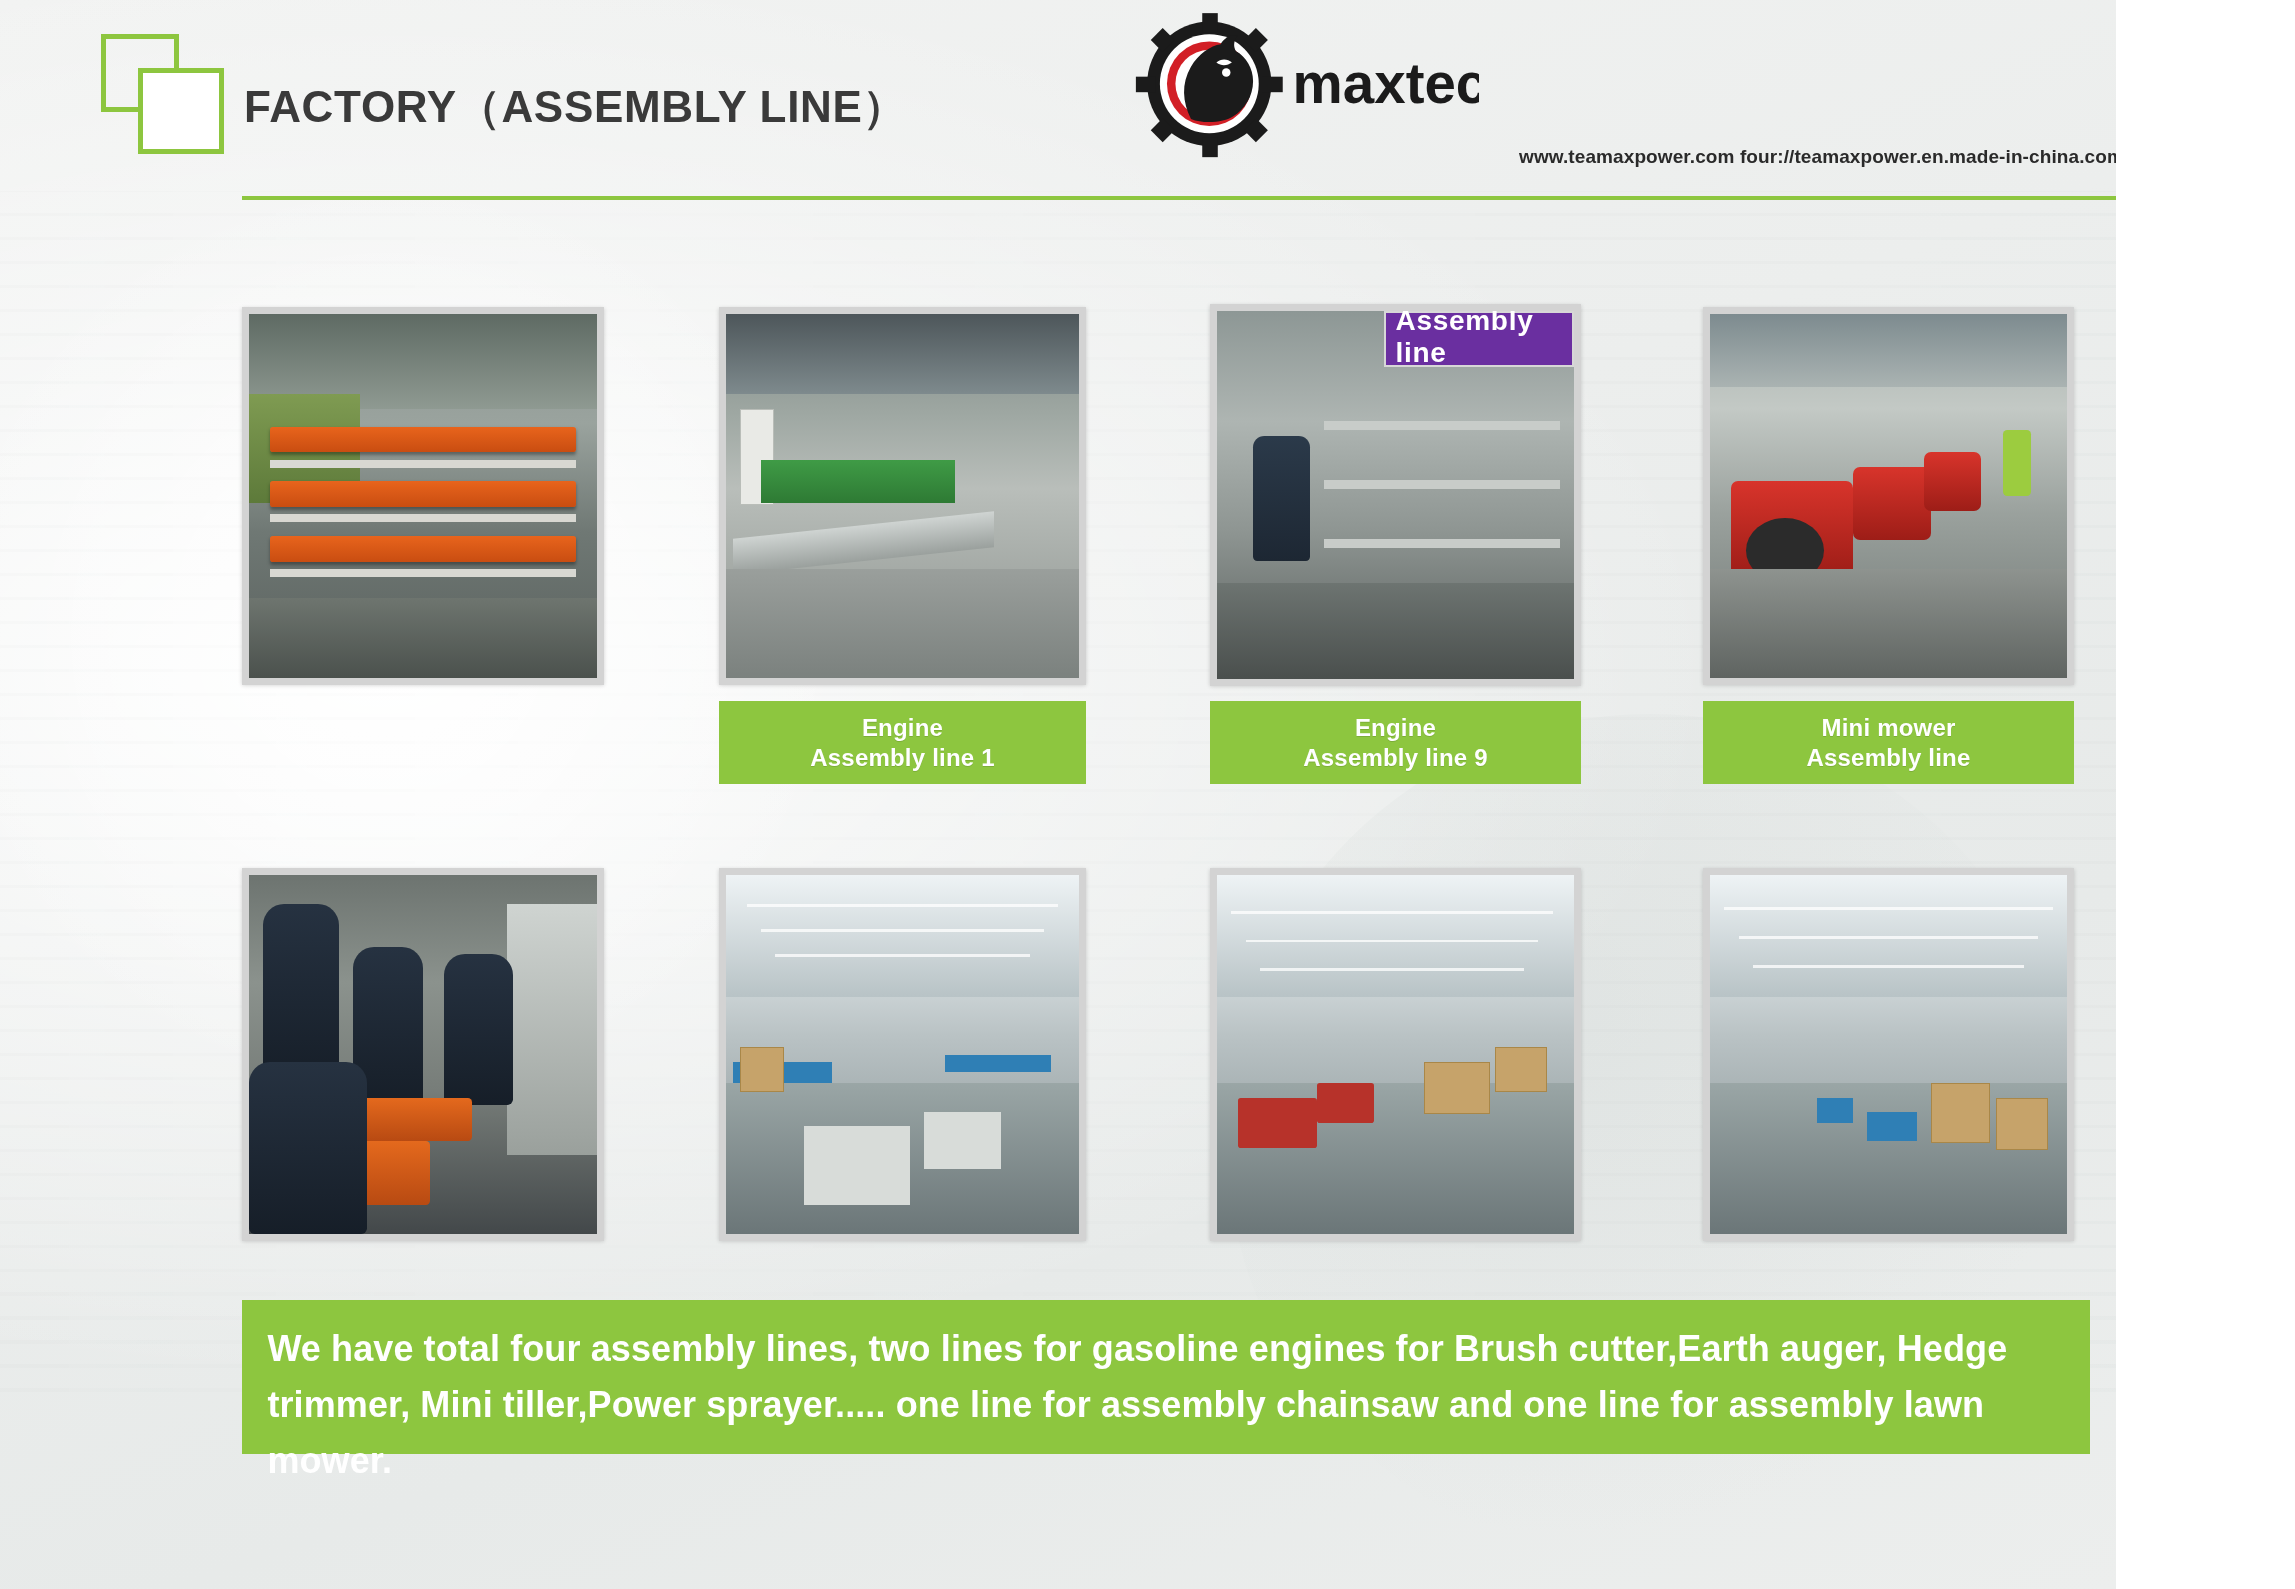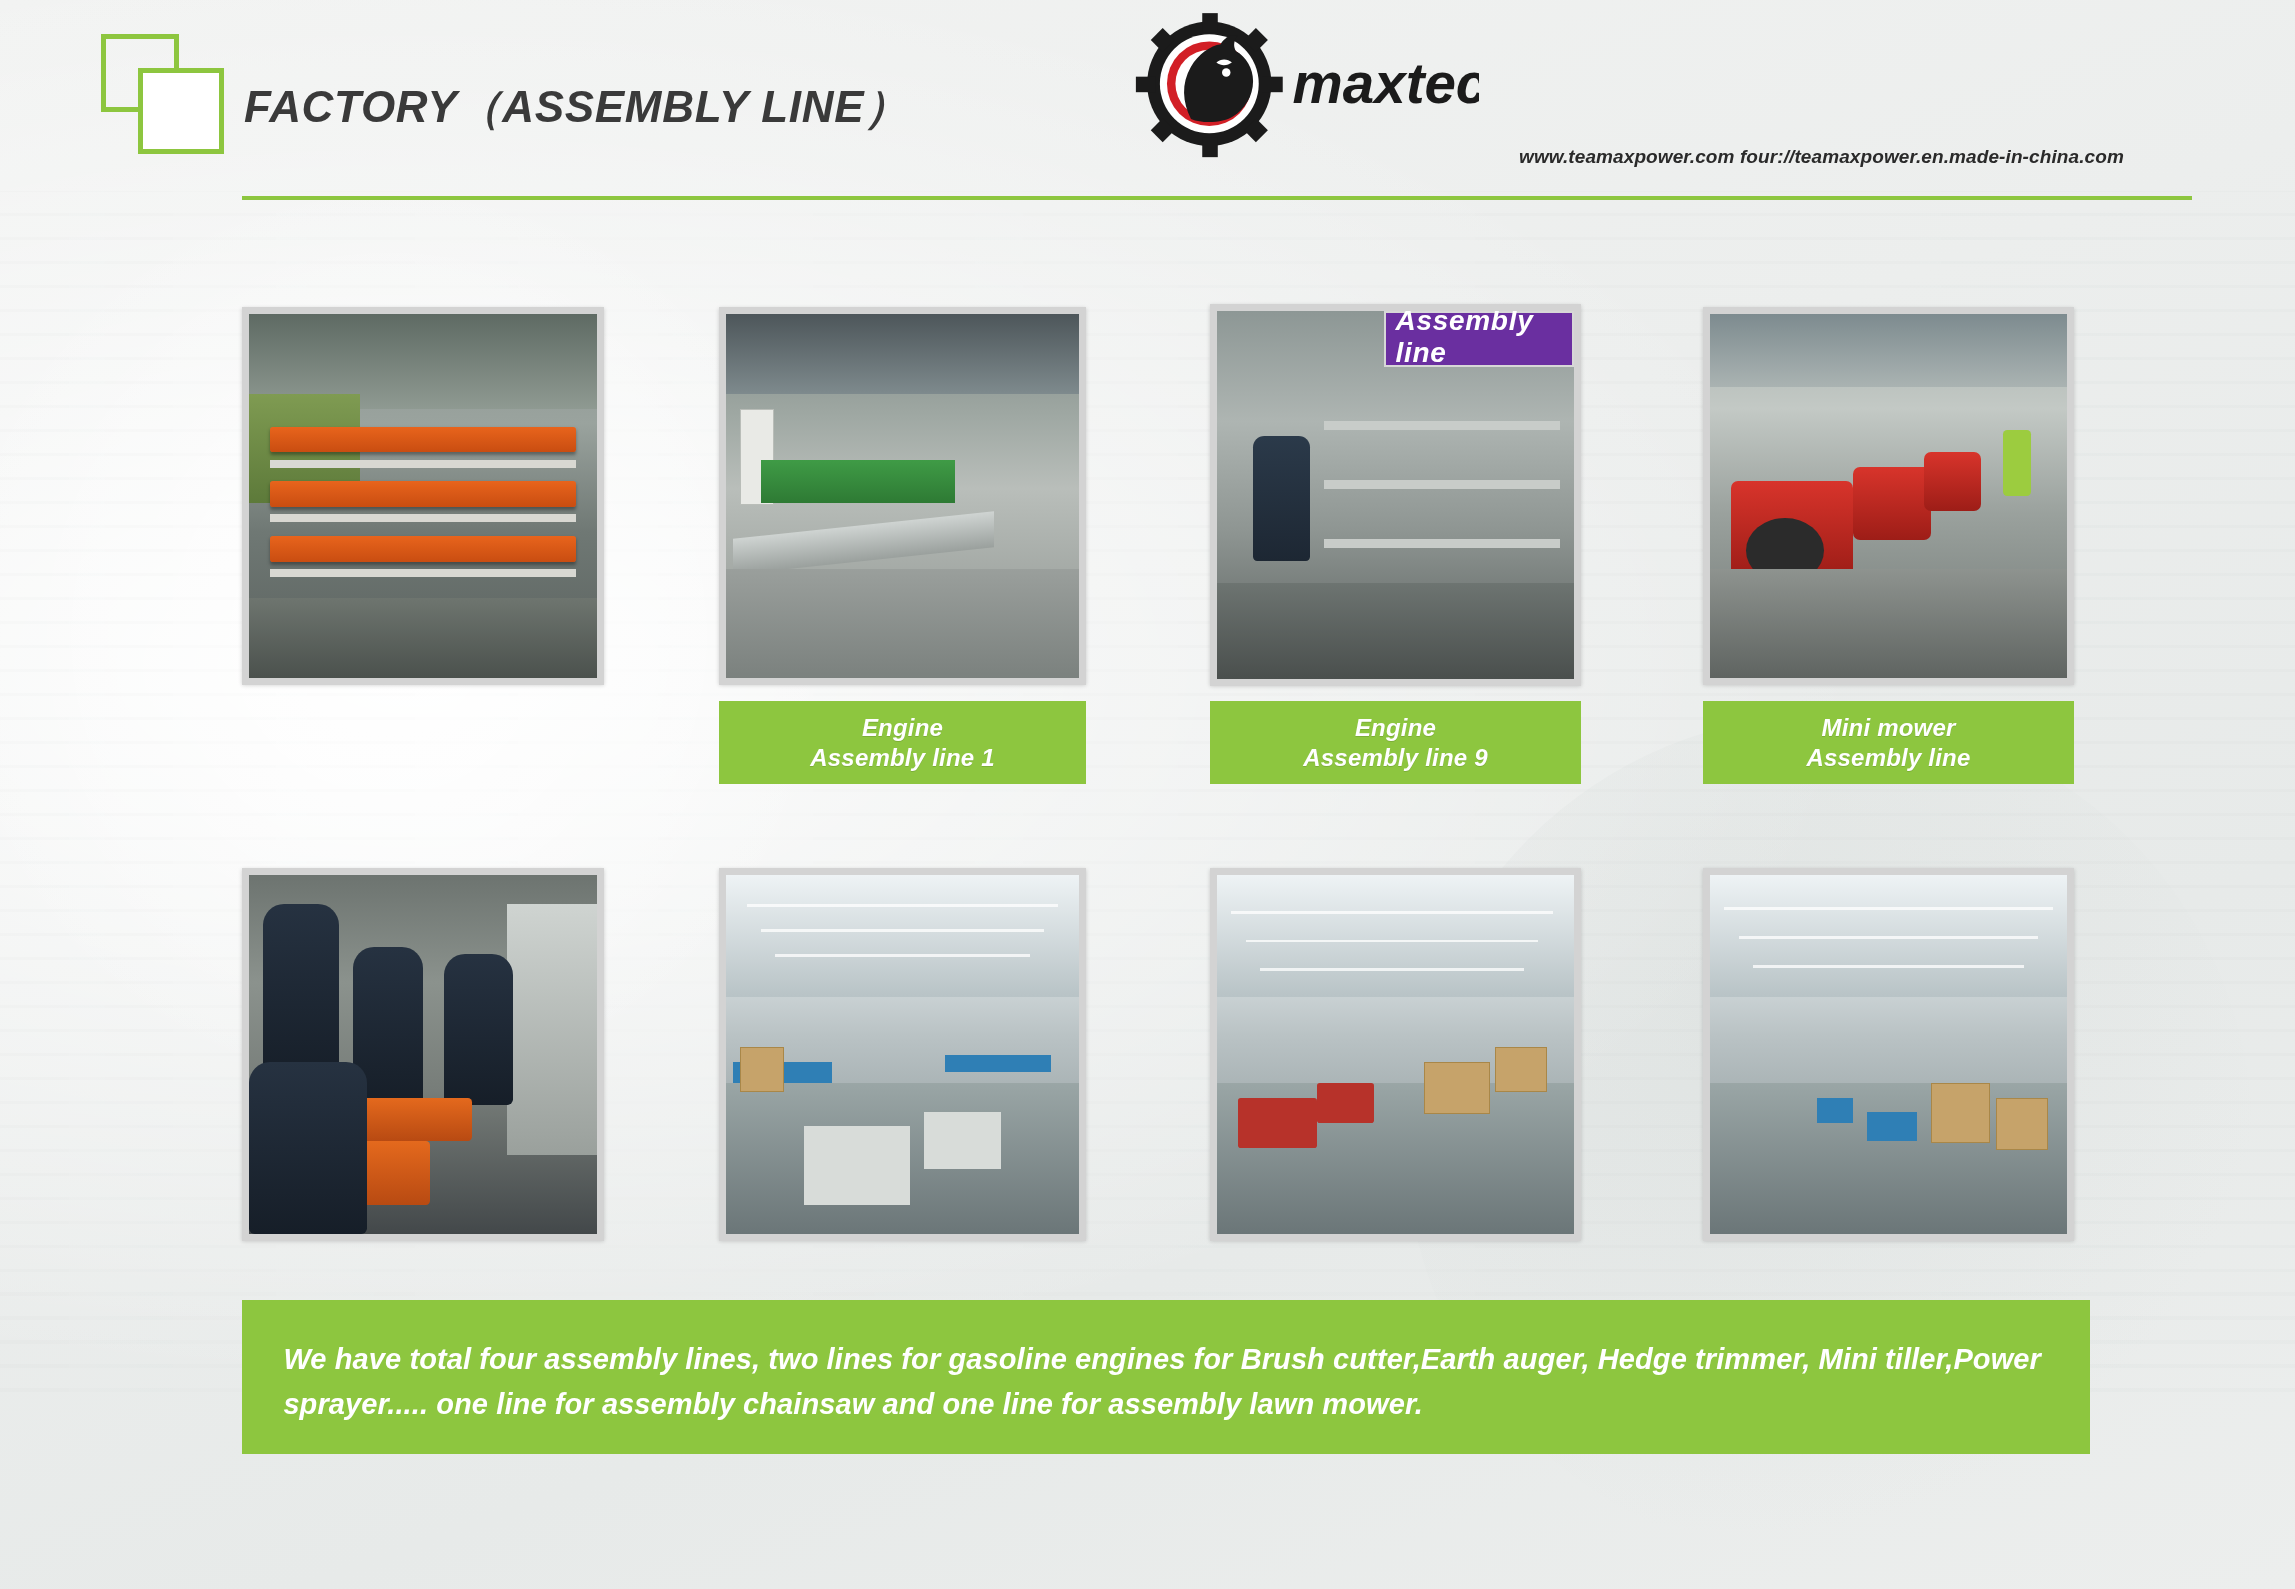--- a/index.html
+++ b/index.html
@@ -8,27 +8,26 @@
     background: #ffffff;
   }
   body {
     width: 2295px;
     height: 1590px;
     font-family: "Liberation Sans", sans-serif;
     overflow: hidden;
   }
   .page {
     position: relative;
-    width: 2295px;
+    width: 2116px;
     height: 1590px;
     background:
       radial-gradient(ellipse at 18% 42%, rgba(255,255,255,0.9) 0%, rgba(255,255,255,0.0) 55%),
       linear-gradient(160deg, #f2f3f2 0%, #eceeed 40%, #e7eae9 70%, #eceeed 100%);
     overflow: hidden;
-    font-style: italic;
   }
   
   .bg-texture {
     position: absolute;
     left: 0; top: 191px;
     width: 2295px; height: 1201px;
     opacity: 0.30;
     background-image:
       repeating-linear-gradient(0deg, rgba(120,130,130,0.13) 0px, rgba(120,130,130,0.13) 3.5px, rgba(0,0,0,0) 3.5px, rgba(0,0,0,0) 24px);
     mask-image: linear-gradient(90deg, rgba(0,0,0,0.65) 0%, rgba(0,0,0,0.15) 25%, rgba(0,0,0,0.55) 55%, rgba(0,0,0,0.75) 100%);
@@ -146,22 +145,22 @@
   .banner {
     position: absolute;
     left: 242px; top: 1300px;
     width: 1848px; height: 154px;
     background: #8dc63f;
     color: #ffffff;
     box-sizing: border-box;
     padding: 21px 25.4px 0 25.4px;
   }
   .banner p {
-    margin: 16px;
-    font-size: 29px;
+    margin: 0;
+    font-size: 36px;
     font-weight: 700;
     line-height: 1.55;
     letter-spacing: 0.1px;
   }
 
   
   .p1 { background: linear-gradient(180deg,#8c9591 0%, #9aa39e 30%, #6f7874 60%, #59605d 100%); }
   .p1 .roof { position:absolute; left:0; top:0; width:100%; height:26%; background:linear-gradient(180deg,#5e6a63,#8f9a92); }
   .p1 .greenwall { position:absolute; left:0; top:22%; width:32%; height:30%; background:linear-gradient(180deg,#7f9b52,#5d7a3a); }
   .p1 .rack { position:absolute; left:6%; width:88%; height:7%; background:linear-gradient(180deg,#e8641c,#c94d11); border-radius:2.8px; box-shadow:0 2.1px 3.5px rgba(0,0,0,.35);}

